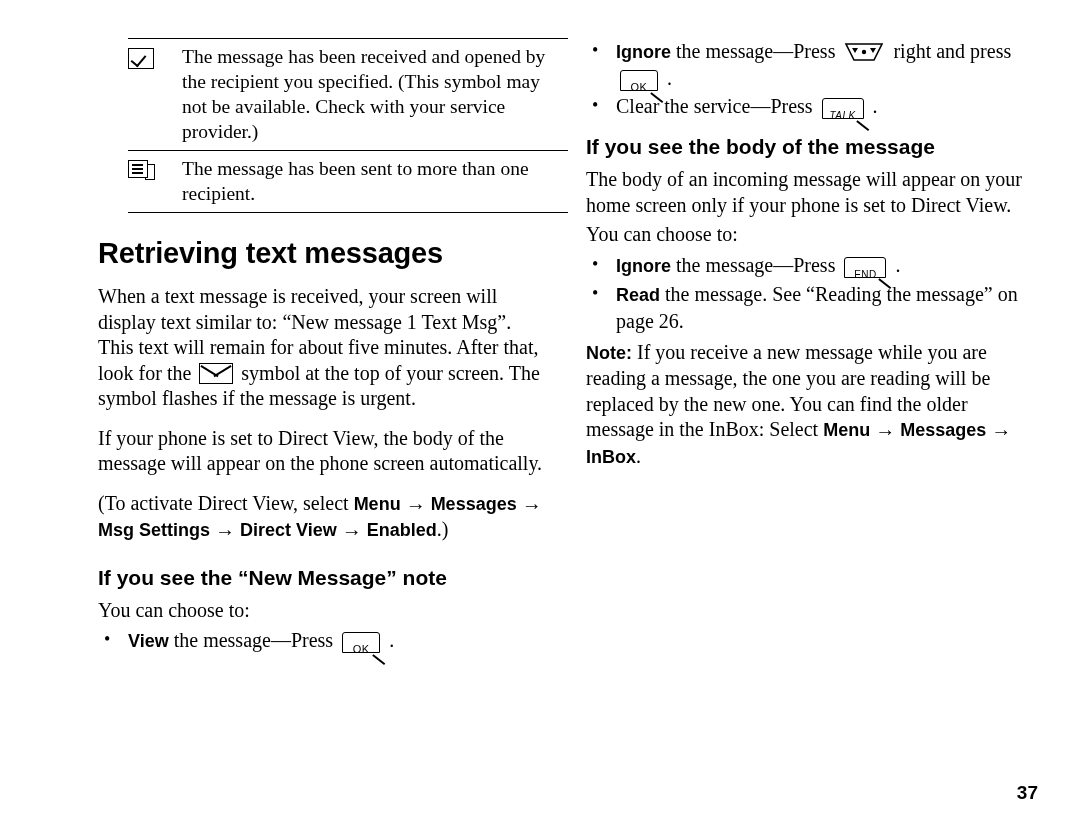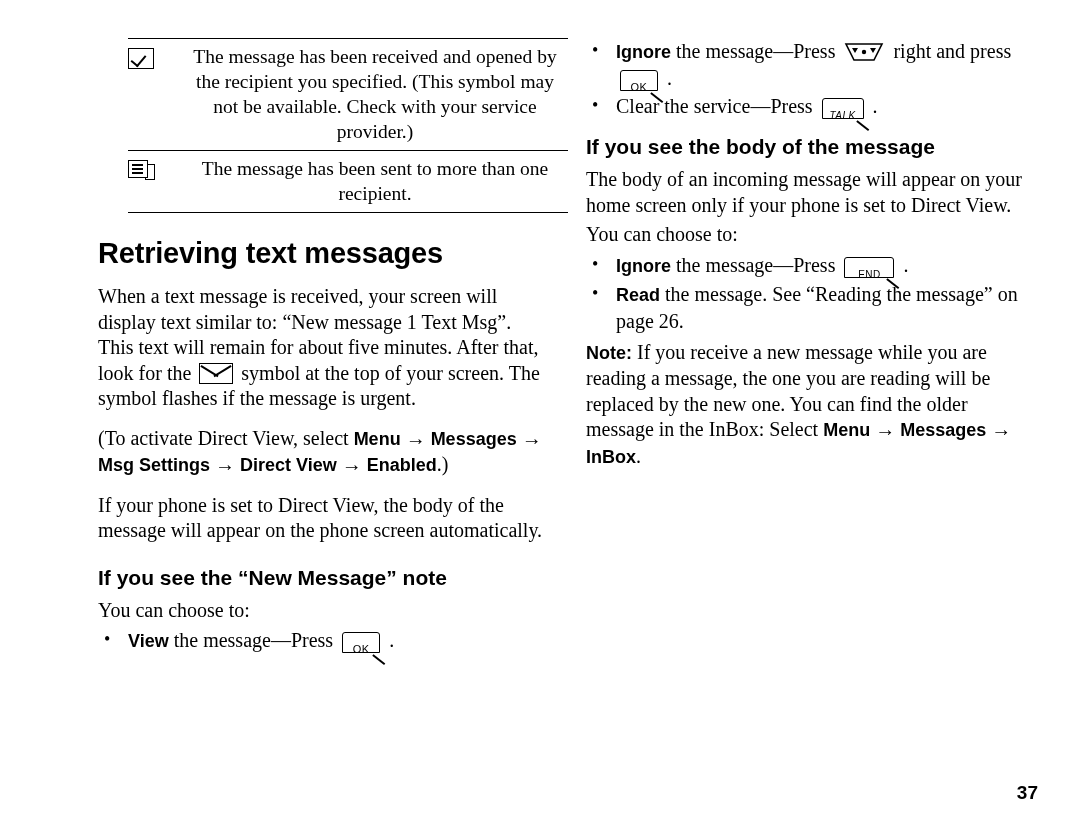--- a/index.html
+++ b/index.html
@@ -52,21 +52,20 @@
   }
   .sym-table tr.first {
     border-top: 1.4px solid #000;
   }
   .sym-cell {
     width: 46px;
     padding-right: 6px !important;
   }
   .sym-text {
     padding-left: 2px !important;
-    text-align: center;
   }
 
   
   .icon-box {
     display: inline-block;
     position: relative;
     width: 26px;
     height: 21px;
     border: 1.6px solid #000;
     box-sizing: border-box;
@@ -224,21 +223,21 @@
     position: absolute;
     right: -9px;
     bottom: -3px;
     width: 15px;
     height: 1.5px;
     background: #000;
     transform: rotate(38deg);
     transform-origin: left center;
   }
   .key-end {
-    width: 50px; height: 21px;
+    width: 42px; height: 21px;
     border-radius: 3px 3px 0 0;
     margin: 0 4px;
   }
   .key-end .lbl {
     font-size: 10px;
     line-height: 19px;
     letter-spacing: 0.5px;
   }
   .key-end::after {
     content: "";
@@ -335,26 +334,26 @@
       </table>
 
     <h2 class="section">Retrieving text messages</h2>
 
     <p class="body">
       <span>When a text message is received, your screen will display text similar to: “New message 1 Text Msg”. This text will remain for about five minutes. After that, look for the</span>
       <span class="env"></span>
       <span>symbol at the top of your screen. The symbol flashes if the message is urgent.</span>
     </p>
 
+    <p class="body">If your phone is set to Direct View, the body of the message will appear on the phone screen automatically.</p>
+
     <p class="body">
       <span>(To activate Direct View, select </span><span class="sans-b">Menu</span><span class="arrow"> → </span><span class="sans-b">Messages</span><span class="arrow"> → </span><br>
       <span class="sans-b">Msg Settings</span><span class="arrow"> → </span><span class="sans-b">Direct View</span><span class="arrow"> → </span><span class="sans-b">Enabled</span><span>.)</span>
     </p>
-
-    <p class="body">If your phone is set to Direct View, the body of the message will appear on the phone screen automatically.</p>
 
     <h3 class="sub">If you see the “New Message” note</h3>
 
     <p class="body tight">You can choose to:</p>
 
     <ul class="bullets">
       <li>
         <span class="sans-b">View</span>
         <span>the message—Press</span>
         <span class="key key-ok"><span class="lbl">OK</span></span>

